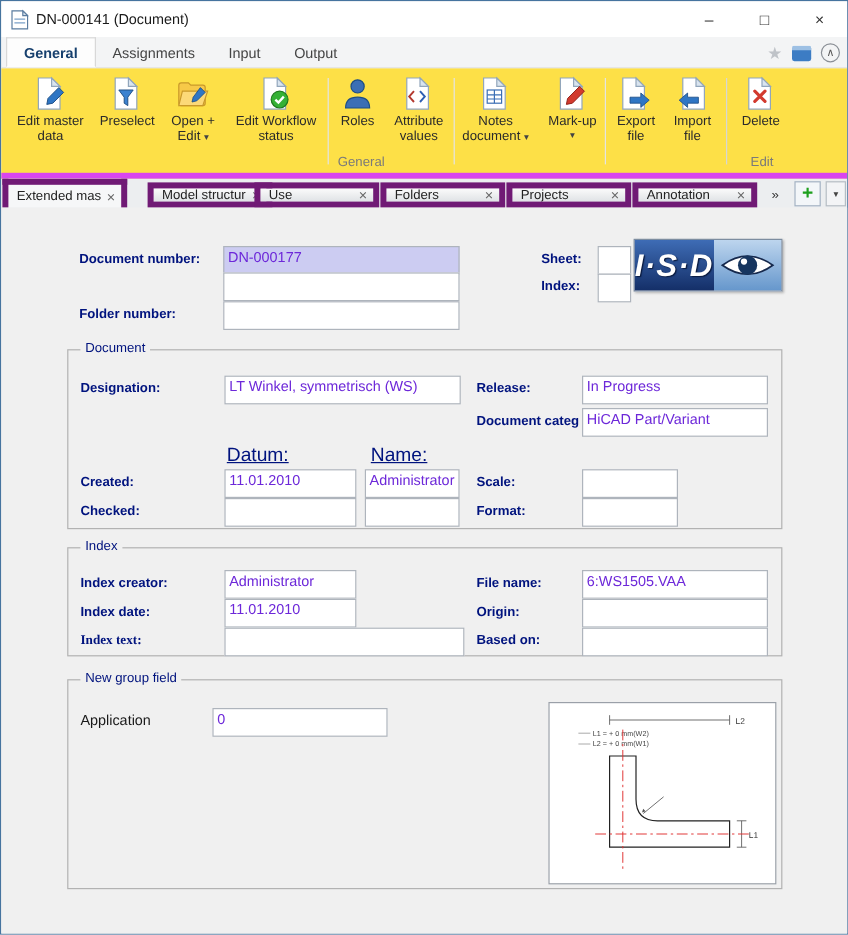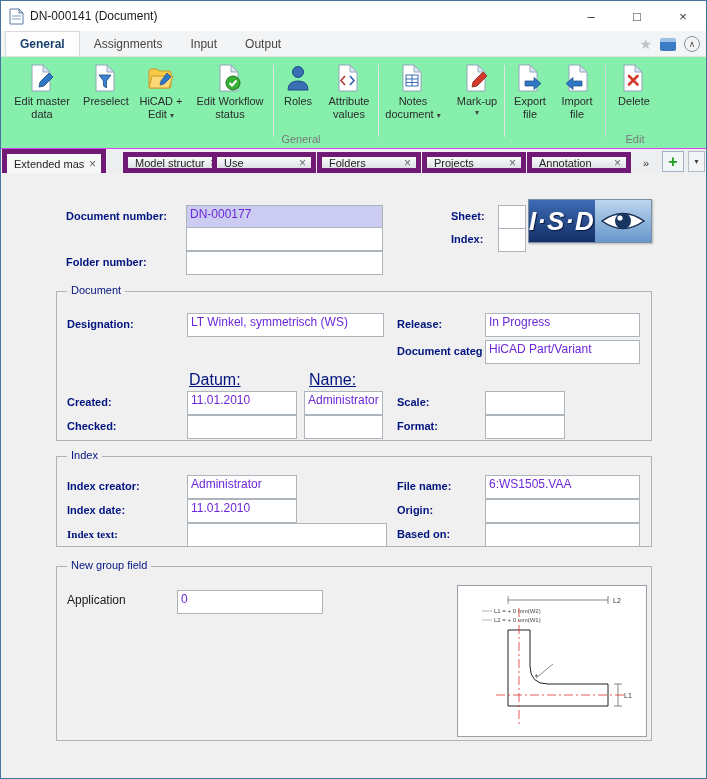--- a/index.html
+++ b/index.html
@@ -24,22 +24,22 @@
   .rtab.active { background:#fdfdfd; border:1px solid #d8d8d8; border-bottom:1px solid #fdfdfd;
                  color:#17406e; font-weight:bold; }
   .rtabs-right { position:absolute; right:6px; top:0; height:26px; display:flex; align-items:center; gap:8px; }
   .star { font-size:14px; color:#bfc3c8; line-height:1; }
   .panelico { width:16px; height:13px; background:#3c7cc4; border-radius:2px;
               border-top:4px solid #9dc0e4; display:inline-block; }
   .collapse { width:16px; height:16px; border:1px solid #8a8f96; border-radius:50%;
               font-size:9px; color:#555; display:flex; align-items:center; justify-content:center; }
 
   
-  .ribbon { position:absolute; top:56px; left:0; width:100%; height:92px; background:#86efac;
-            border-bottom:1px solid #d946ef;padding-left:40px; }
+  .ribbon { position:absolute; top:56px; left:0; width:100%; height:92px; background:#fde047;
+            border-bottom:5px solid #d946ef;padding-left:40px; }
   .rbtn { position:absolute; top:4px; height:62px; text-align:center; font-size:11px; color:#2b2b2b; cursor:default; }
   .ric { display:flex; height:34px; align-items:center; justify-content:center; }
   .rlabel { display:inline; line-height:13px; }
   .rarrow { font-size:8px; color:#444; }
   .rarrow.block { display:block; line-height:9px; }
   .rsep { position:absolute; top:8px; height:72px; width:1px; background:#e4e4e4; }
   .rsep.strong { background:#d6d6d6; }
   .rgl { position:absolute; bottom:3px; font-size:11px; color:#7a7a7a; text-align:center; }
 
   
@@ -138,21 +138,21 @@
     </div>
 
     <div class="rbtn" style="left:132px;width:56px;">
       <span class="ric">
         <svg width="28" height="30" viewBox="0 0 28 30">
             <path d="M2 8 q0 -2 2 -2 h6 l2 2 h10 q2 0 2 2 v13 q0 2 -2 2 H4 q-2 0 -2 -2 z" fill="#f7c948" stroke="#c9992a"></path>
             <path d="M5 13 h21 l-4 12 H2 z" fill="#fcd978" stroke="#c9992a"></path>
             <path d="M20 10 l4 4 -7 7 -4 1 1 -4 z" fill="#2f76c4" stroke="#1d4e85" stroke-width="0.7"></path>
           </svg>
       </span>
-      <span class="rlabel">HiCAD + Edit</span>
+      <span class="rlabel">Open + Edit</span>
       <span class="rarrow">▾</span>
     </div>
 
     <div class="rbtn" style="left:189px;width:80px;">
       <span class="ric">
         <svg width="26" height="30" viewBox="0 0 26 30">
             <path d="M3 2 h11 l7 7 v19 H3 z" fill="#fff" stroke="#92a6bb"></path>
             <path d="M14 2 l7 7 h-7 z" fill="#d9e4ef" stroke="#92a6bb"></path>
             <circle cx="16" cy="20" r="7" fill="#35b135" stroke="#1f7a1f"></circle>
             <path d="M12.5 20 l2.5 2.5 4.5 -5" stroke="#fff" stroke-width="2" fill="none"></path>

